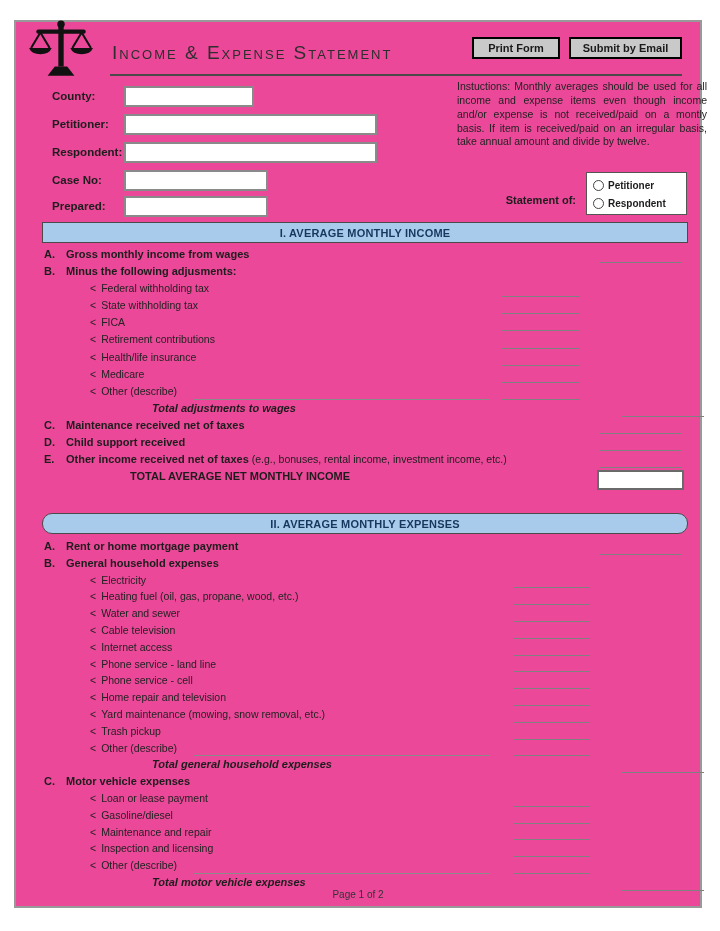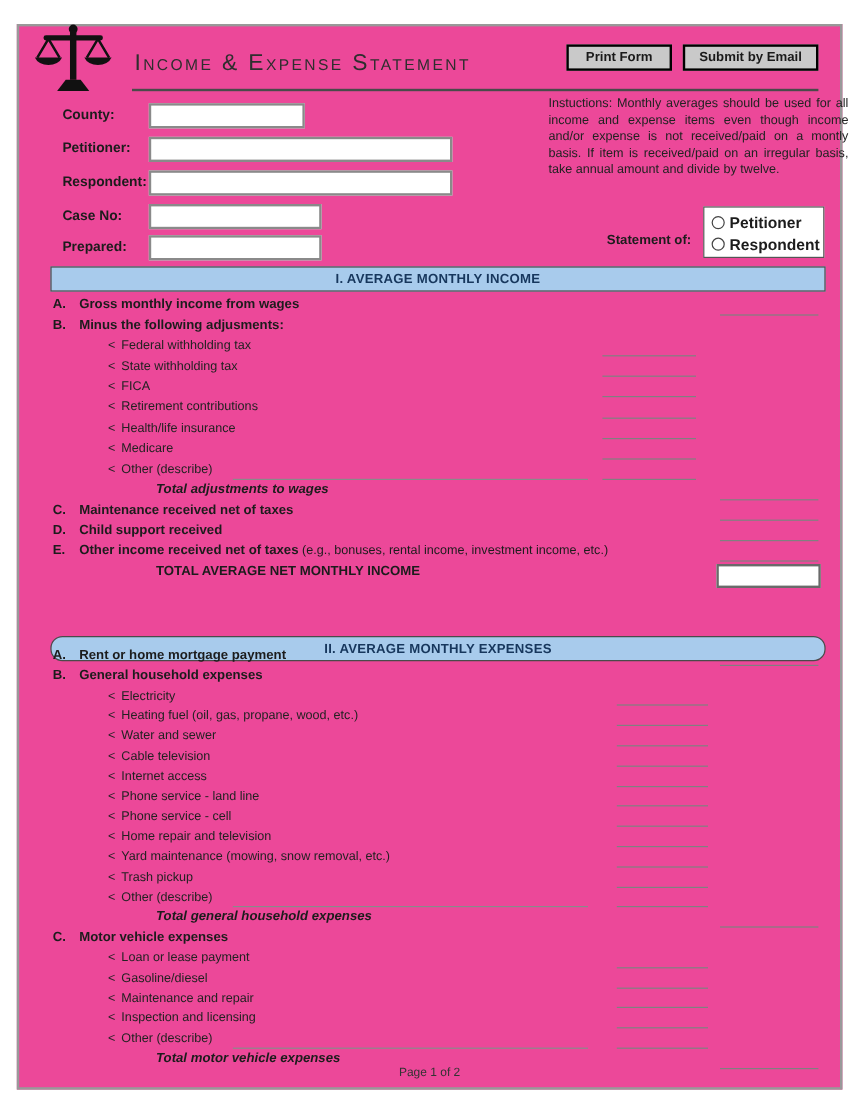--- a/index.html
+++ b/index.html
@@ -36,42 +36,42 @@
   .instructions{
     position:absolute;left:441px;top:58px;width:250px;
     font-size:10.5px;line-height:1.32;text-align:justify;color:#222;
   }
   
   .stmt-label{position:absolute;left:440px;top:172px;width:120px;text-align:right;font-weight:bold;font-size:11px;}
   .stmt-box{
     position:absolute;left:570px;top:150px;width:101px;height:43px;
     border:1.5px solid #555;box-sizing:border-box;padding:3px 0 0 6px;background:#fff;
   }
-  .radio-row{display:flex;align-items:center;height:18px;gap:4px;font-weight:bold;font-size:13px;cursor:pointer;}
+  .radio-row{display:flex;align-items:center;height:18px;gap:4px;font-weight:bold;font-size:10px;cursor:pointer;}
   .radio{display:inline-block;width:9px;height:9px;border:1.5px solid #444;border-radius:50%;background:#fff;flex:0 0 auto;}
   
   .secbar{
     position:absolute;left:26px;width:646px;height:21px;box-sizing:border-box;
     background:#a8cbec;border:1.5px solid #4a4a4a;
     display:flex;align-items:center;justify-content:center;
     font-weight:bold;font-size:11px;color:#17375d;letter-spacing:.2px;
   }
   #sec1-bar{top:200px;}
-  #sec2-bar{top:508px;border-radius:10px;}
+  #sec2-bar{top:491px;border-radius:10px;}
   
   #income-rows{position:absolute;left:0;top:226px;width:688px;}
   #expense-rows{position:absolute;left:0;top:518px;width:688px;}
   #income-rows .row{height:17.1px;}
   #expense-rows .row{height:16.8px;}
   .row{position:relative;white-space:nowrap;line-height:13px;}
   .row .prefix{display:inline-block;width:22px;font-weight:bold;}
   .main{font-weight:bold;font-size:11px;padding-left:28px;}
   .sub{font-weight:normal;font-size:10.5px;padding-left:74px;color:#222;}
   .sub .bullet{margin-right:5px;}
-  .total{font-weight:bold;font-style:italic;font-size:11px;padding-left:114px;}
+  .total{font-weight:bold;font-style:italic;font-size:11px;padding-left:114px;margin-left:22px;}
   .grand{font-weight:bold;font-size:11px;padding-left:114px;}
   .note{font-weight:normal;font-style:normal;font-size:10.5px;}
   .aline{position:absolute;bottom:2px;border-bottom:1.6px solid #808080;}
   #income-rows .inner{left:486px;width:78px;}
   #expense-rows .inner{left:498px;width:76px;}
   .outer{left:584px;width:82px;}
   .describe-line{position:absolute;left:178px;width:296px;bottom:2px;border-bottom:1.6px solid #8a8a8a;}
   .abox{
     position:absolute;left:581px;width:87px;height:20px;bottom:-3px;
     border:2px solid #6a6a6a;background:#fff;box-sizing:border-box;

